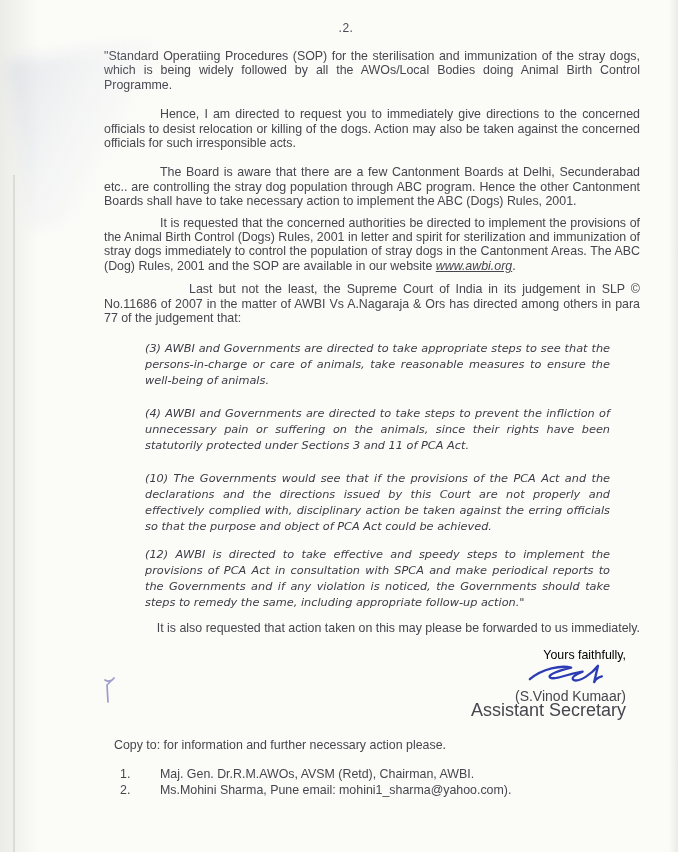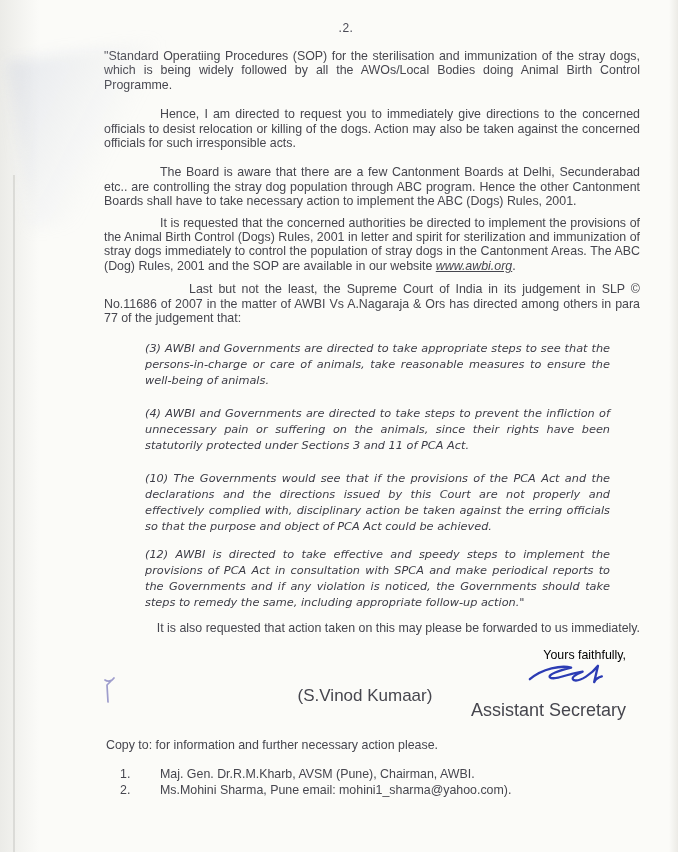--- a/index.html
+++ b/index.html
@@ -47,24 +47,24 @@
   }
   .quote.m12{margin-bottom:12px;}
   .quote.m10{margin-bottom:10px;}
   .closing{
     margin:0 0 13px -16px;
     font-size:12.4px;line-height:14.4px;text-align:right;
   }
   .sig-block{text-align:right;margin-right:14px;line-height:14.5px;}
   .sig-valediction{font-size:12.4px;color:#000000;}
   .sig-scrawl{display:inline-block;margin:-2px 4px -6px 0;}
-  .sig-name{font-size:17px;text-align:center;}
+  .sig-name{font-size:14px;}
   .sig-title{font-size:18px;}
   .pen-mark{position:absolute;left:96px;top:676px;}
-  .copy-to{margin:20px 0 0 2px;font-size:12.4px;}
+  .copy-to{margin:20px 0 0 10px;font-size:12.4px;}
   .recipients{margin:14px 0 0 16px;}
   .recipient-row{display:flex;font-size:12.4px;line-height:16px;}
   .recipient-num{width:40px;flex:0 0 40px;}
 </style>
 </head>
 <body>
 
 <div class="page">
 
   <div class="edge-left"></div>
@@ -102,21 +102,21 @@
       </span>
       <div class="sig-name">(S.Vinod Kumaar)</div>
       <div class="sig-title">Assistant Secretary</div>
     </div>
 
     <div class="copy-to">Copy to: for information and further necessary action please.</div>
 
     <div class="recipients">
       <div class="recipient-row">
         <span class="recipient-num">1.</span>
-        <span>Maj. Gen. Dr.R.M.Kharb, AVSM (Pune), Chairman, AWBI.</span>
+        <span>Maj. Gen. Dr.R.M.AWOs, AVSM (Retd), Chairman, AWBI.</span>
       </div>
       <div class="recipient-row">
         <span class="recipient-num">2.</span>
         <span>Ms.Mohini Sharma, Pune email: mohini1_sharma@yahoo.com).</span>
       </div>
     </div>
 
   </div>
 
   <span class="pen-mark">

